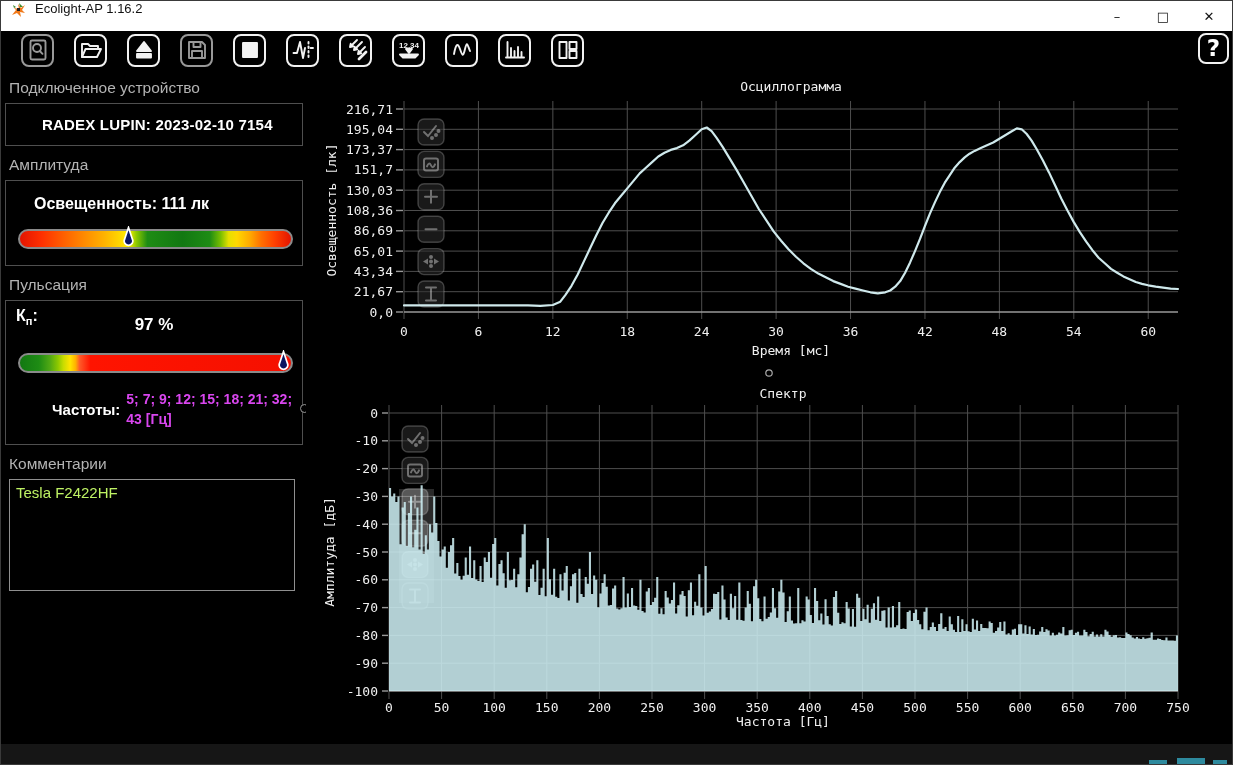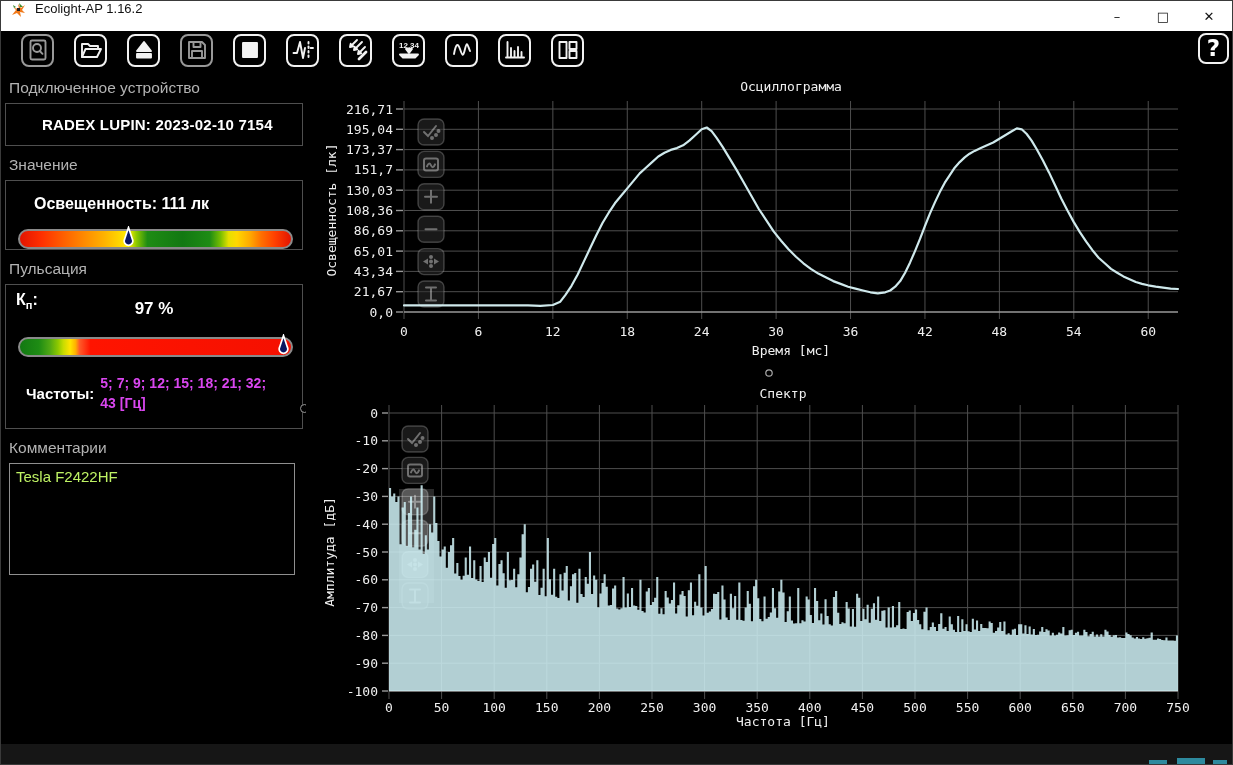--- a/index.html
+++ b/index.html
@@ -20,30 +20,30 @@
   .tbtn svg{width:24px;height:24px;stroke:currentColor;fill:none;stroke-width:1.9;stroke-linecap:round;stroke-linejoin:round;}
   .helpbtn{position:absolute;right:3px;top:2px;width:31px;height:31px;box-sizing:border-box;border:2px solid #f2f2f2;
            border-radius:8px;color:#fff;font-size:23px;font-weight:bold;display:flex;align-items:center;justify-content:center;
            background:#000;font-family:"DejaVu Sans",sans-serif;line-height:1;}
   
   .sidebar{position:absolute;left:0;top:68px;width:305px;height:674px;background:#000;}
   .section-title{color:#b3b3b3;font-size:15.5px;margin:10px 0 6px 8px;}
   .box{border:1px solid #4f4f4f;background:#000;margin:0 3px 0 4px;}
   .device-box{padding:12px 14px;}
   .device-text{color:#fff;font-weight:bold;font-size:15px;margin-left:22px;letter-spacing:.2px;}
-  .value-box{padding:14px 0 0 0;}
+  .value-box{padding:14px 0 16px 0;}
   .reading{color:#fff;font-weight:bold;font-size:16px;margin-left:28px;margin-bottom:16px;}
   .gradewrap{position:relative;margin:0 9px 0 12px;}
   .gradebar{height:16px;border:2px solid #8a8a8a;border-radius:10px;}
   .marker{position:absolute;top:-3px;width:13px;height:23px;margin-left:-6px;}
   .puls-box{position:relative;padding:8px 0 14px 0;}
   .kp{position:absolute;left:10px;top:6px;color:#fff;font-weight:bold;font-size:16px;}
   .kp sub{font-size:11px;}
   .kpvalue{text-align:center;color:#fff;font-weight:bold;font-size:17px;margin:6px 0 18px 0;}
-  .freqrow{display:flex;align-items:center;margin:16px 8px 0 20px;}
+  .freqrow{display:flex;align-items:center;margin:16px 8px 0 46px;}
   .freqlabel{color:#fff;font-weight:bold;font-size:15px;margin-right:6px;white-space:nowrap;}
   .freqvalues{color:#d946ef;font-weight:bold;font-size:14px;width:170px;line-height:1.45;}
   .comment-area{display:block;margin-left:8px;width:286px;height:112px;background:#000;border:1px solid #8f8f8f;
                 color:#bef264;font-size:15px;font-family:"Liberation Sans",sans-serif;padding:4px 6px;resize:none;box-sizing:border-box;outline:none;}
   .grip-circle{position:absolute;width:7px;height:7px;border:1px solid #9a9a9a;border-radius:50%;background:#000;}
   
   .chart-svg{position:absolute;left:305px;background:#000;}
   
   .statusstrip{position:absolute;left:0;top:742px;width:100%;height:23px;background:#161616;border-top:1px solid #000;}
   .artifact{position:absolute;background:#2b5d8c;}
@@ -152,21 +152,21 @@
       </div>
     <div class="helpbtn">?</div>
   </div>
 
   <div class="sidebar">
     <div class="section-title">Подключенное устройство</div>
     <div class="box device-box">
       <div class="device-text">RADEX LUPIN: 2023-02-10 7154</div>
     </div>
 
-    <div class="section-title">Значение</div>
+    <div class="section-title">Амплитуда</div>
     <div class="box value-box">
       <div class="reading">Освещенность: 111 лк</div>
       <div class="gradewrap">
         <div class="gradebar" style="background: linear-gradient(to right, rgb(227, 20, 0) 0%, rgb(255, 48, 0) 8%, rgb(255, 95, 0) 16%, rgb(255, 140, 0) 24%, rgb(255, 178, 0) 31%, rgb(255, 216, 0) 37%, rgb(255, 240, 0) 40%, rgb(140, 200, 0) 43%, rgb(30, 140, 20) 47%, rgb(18, 120, 18) 60%, rgb(30, 140, 20) 70%, rgb(120, 190, 0) 74%, rgb(230, 224, 0) 77%, rgb(255, 216, 0) 80%, rgb(255, 168, 0) 85%, rgb(255, 112, 0) 89%, rgb(255, 64, 0) 94%, rgb(227, 20, 0) 100%);"></div>
         <svg class="marker" id="val-marker" viewBox="0 0 13 23" style="left: 40%;">
           <path d="M6.5 1.5 L10.3 13 A4.3 4.3 0 1 1 2.7 13 Z" fill="#0a1560" stroke="#fff" stroke-width="1.7"></path>
         </svg>
       </div>
     </div>
 

